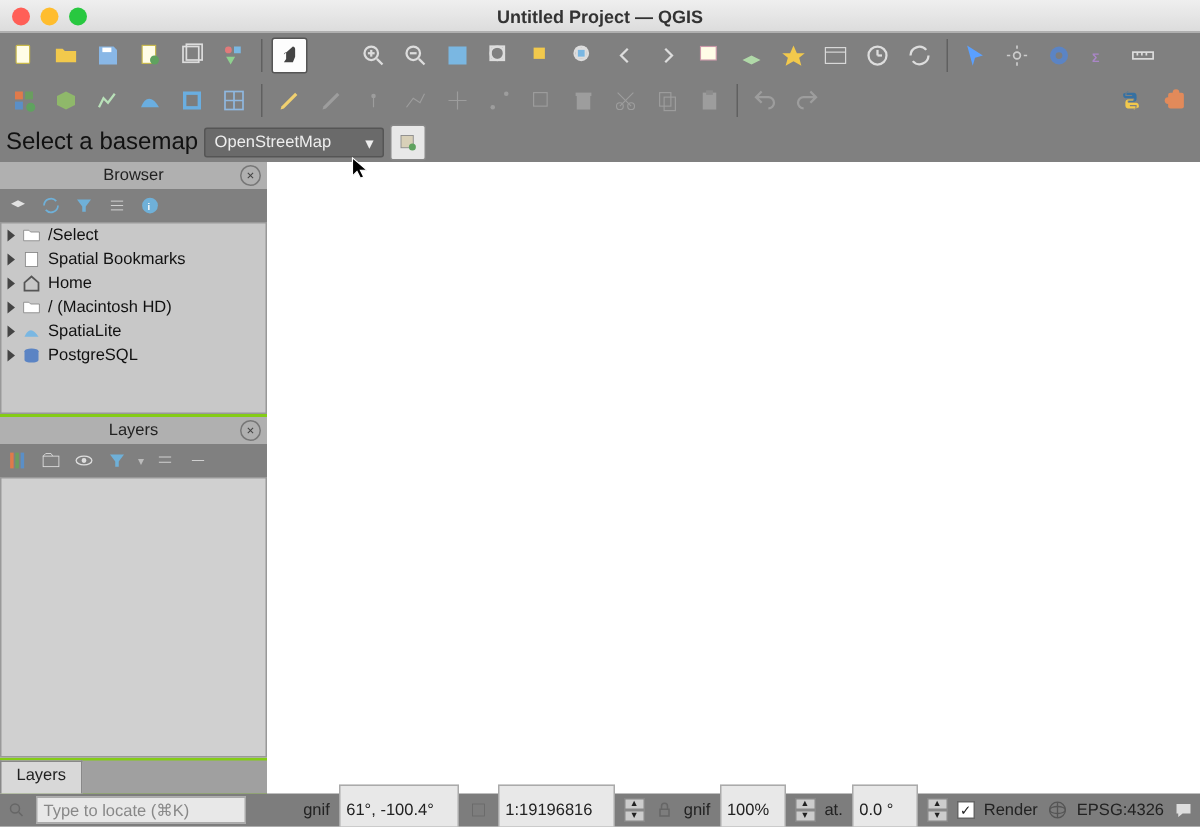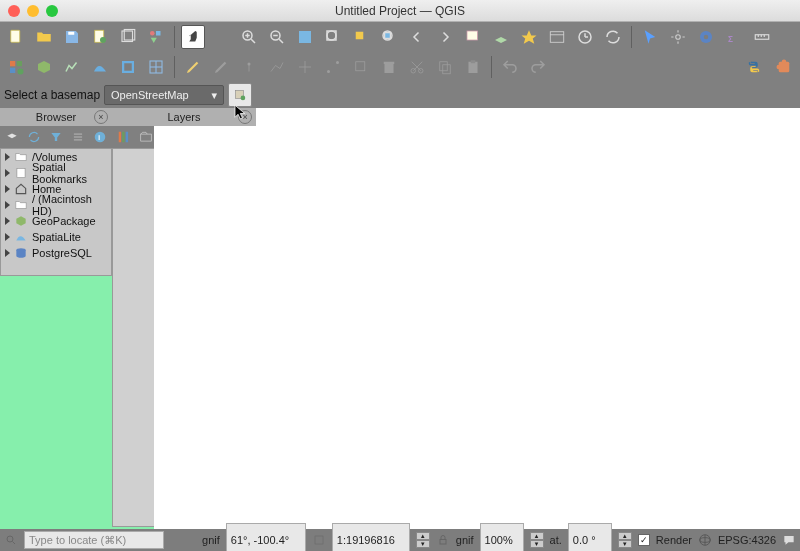--- a/index.html
+++ b/index.html
@@ -1,32 +1,32 @@
 <!DOCTYPE html>
 <html><head>
 <meta charset="utf-8">
 <style>
 * { margin:0; padding:0; box-sizing:border-box; font-family:-apple-system,Helvetica,Arial,sans-serif; font-size:11px; }
 body { width:800px; height:551px; background:#808080; overflow:hidden; position:relative; }
 .titlebar { height:22px; background:linear-gradient(#efefef,#dcdcdc); display:flex; align-items:center; position:relative; border-bottom:1px solid #b0b0b0; }
 .win-btns { display:flex; gap:7px; margin-left:8px; }
 .win-btn { width:12px; height:12px; border-radius:50%; }
 .wc-close{background:#ff5f57;} .wc-min{background:#ffbd2e;} .wc-max{background:#28c840;}
-.titlebar-title{position:absolute;left:50%;transform:translateX(-50%);font-weight:400;font-size:12px;color:#333;}
+.titlebar-title{position:absolute;left:50%;transform:translateX(-50%);font-weight:700;font-size:12px;color:#333;}
 .toolbar{background:#808080;display:flex;align-items:center;padding:2px 4px;gap:4px;min-height:30px;flex-wrap:nowrap;}
 .tbtn{width:24px;height:24px;display:flex;align-items:center;justify-content:center;border-radius:2px;color:#e8e8e8;}
 .tbtn svg{width:18px;height:18px;}
 .tbtn.sel{background:#fdfdfd;border:1px solid #555;}
 .sep{width:1px;height:22px;background:#606060;margin:0 2px;}
 .basemap-row{background:#808080;display:flex;align-items:center;padding:2px 4px;gap:4px;height:26px;}
-.basemap-lbl{color:#111;font-size:12px;}
+.basemap-lbl{color:#111;font-size:16px;}
 .basemap-sel{background:#6a6a6a;border:1px solid #555;color:#eee;padding:2px 6px;height:20px;width:120px;display:flex;align-items:center;justify-content:space-between;border-radius:2px;}
 .basemap-go{width:24px;height:24px;background:#e8e8e8;border:1px solid #888;display:flex;align-items:center;justify-content:center;border-radius:2px;}
 .body-row{display:flex;height:calc(551px - 22px - 30px - 30px - 26px - 22px);}
-.leftcol{width:154px;display:flex;flex-direction:row;background:#86efac;}
+.leftcol{width:178px;display:flex;flex-direction:column;background:#84cc16;}
 .panel{background:#c8c8c8;display:flex;flex-direction:column;margin-bottom:2px;}
 .panel-hd{height:18px;background:#b0b0b0;display:flex;align-items:center;justify-content:center;position:relative;color:#222;font-weight:500;}
 .panel-close{position:absolute;right:4px;top:2px;width:14px;height:14px;border:1px solid #777;border-radius:7px;display:flex;align-items:center;justify-content:center;font-size:9px;color:#444;}
 .panel-tb{height:22px;background:#808080;display:flex;align-items:center;padding:0 4px;gap:6px;}
 .panel-tb .pbtn{width:16px;height:16px;display:flex;align-items:center;justify-content:center;}
 .browser-list{background:#c8c8c8;overflow:auto;flex:1;border:1px solid #999;}
 .br-item{display:flex;align-items:center;height:16px;padding-left:4px;gap:4px;color:#111;}
 .tri{width:0;height:0;border-top:4px solid transparent;border-bottom:4px solid transparent;border-left:5px solid #444;}
 .ic{width:14px;height:14px;display:inline-flex;align-items:center;justify-content:center;}
 .layers-body{flex:1;background:#d0d0d0;border:1px solid #999;}
@@ -401,21 +401,21 @@
           </div>
       </div>
       <div class="browser-list" id="browser-tree">
           <div class="br-item">
             <span class="tri"></span>
             <span class="ic">
               <svg width="14" height="14" viewBox="0 0 24 24" fill="#fff" stroke="#888">
                 <path d="M3 6h6l2 2h10v10H3z"></path>
               </svg>
             </span>
-            <span>/Volumes</span>
+            <span>/Select</span>
           </div>
           <div class="br-item">
             <span class="tri"></span>
             <span class="ic">
               <svg width="14" height="14" viewBox="0 0 24 24" fill="#fff" stroke="#888">
                 <rect x="5" y="4" width="14" height="16"></rect>
               </svg>
             </span>
             <span>Spatial Bookmarks</span>
           </div>
@@ -429,29 +429,20 @@
             <span>Home</span>
           </div>
           <div class="br-item">
             <span class="tri"></span>
             <span class="ic">
               <svg width="14" height="14" viewBox="0 0 24 24" fill="#fff" stroke="#888">
                 <path d="M3 6h6l2 2h10v10H3z"></path>
               </svg>
             </span>
             <span>/ (Macintosh HD)</span>
-          </div>
-          <div class="br-item">
-            <span class="tri"></span>
-            <span class="ic">
-              <svg width="14" height="14" viewBox="0 0 24 24" fill="#8fb86a">
-                <path d="M4 8l8-4 8 4v8l-8 4-8-4z"></path>
-              </svg>
-            </span>
-            <span>GeoPackage</span>
           </div>
           <div class="br-item">
             <span class="tri"></span>
             <span class="ic">
               <svg width="14" height="14" viewBox="0 0 24 24" fill="#7ab7e2">
                 <path d="M4 18c4-10 10-10 16 0z"></path>
               </svg>
             </span>
             <span>SpatiaLite</span>
           </div>

